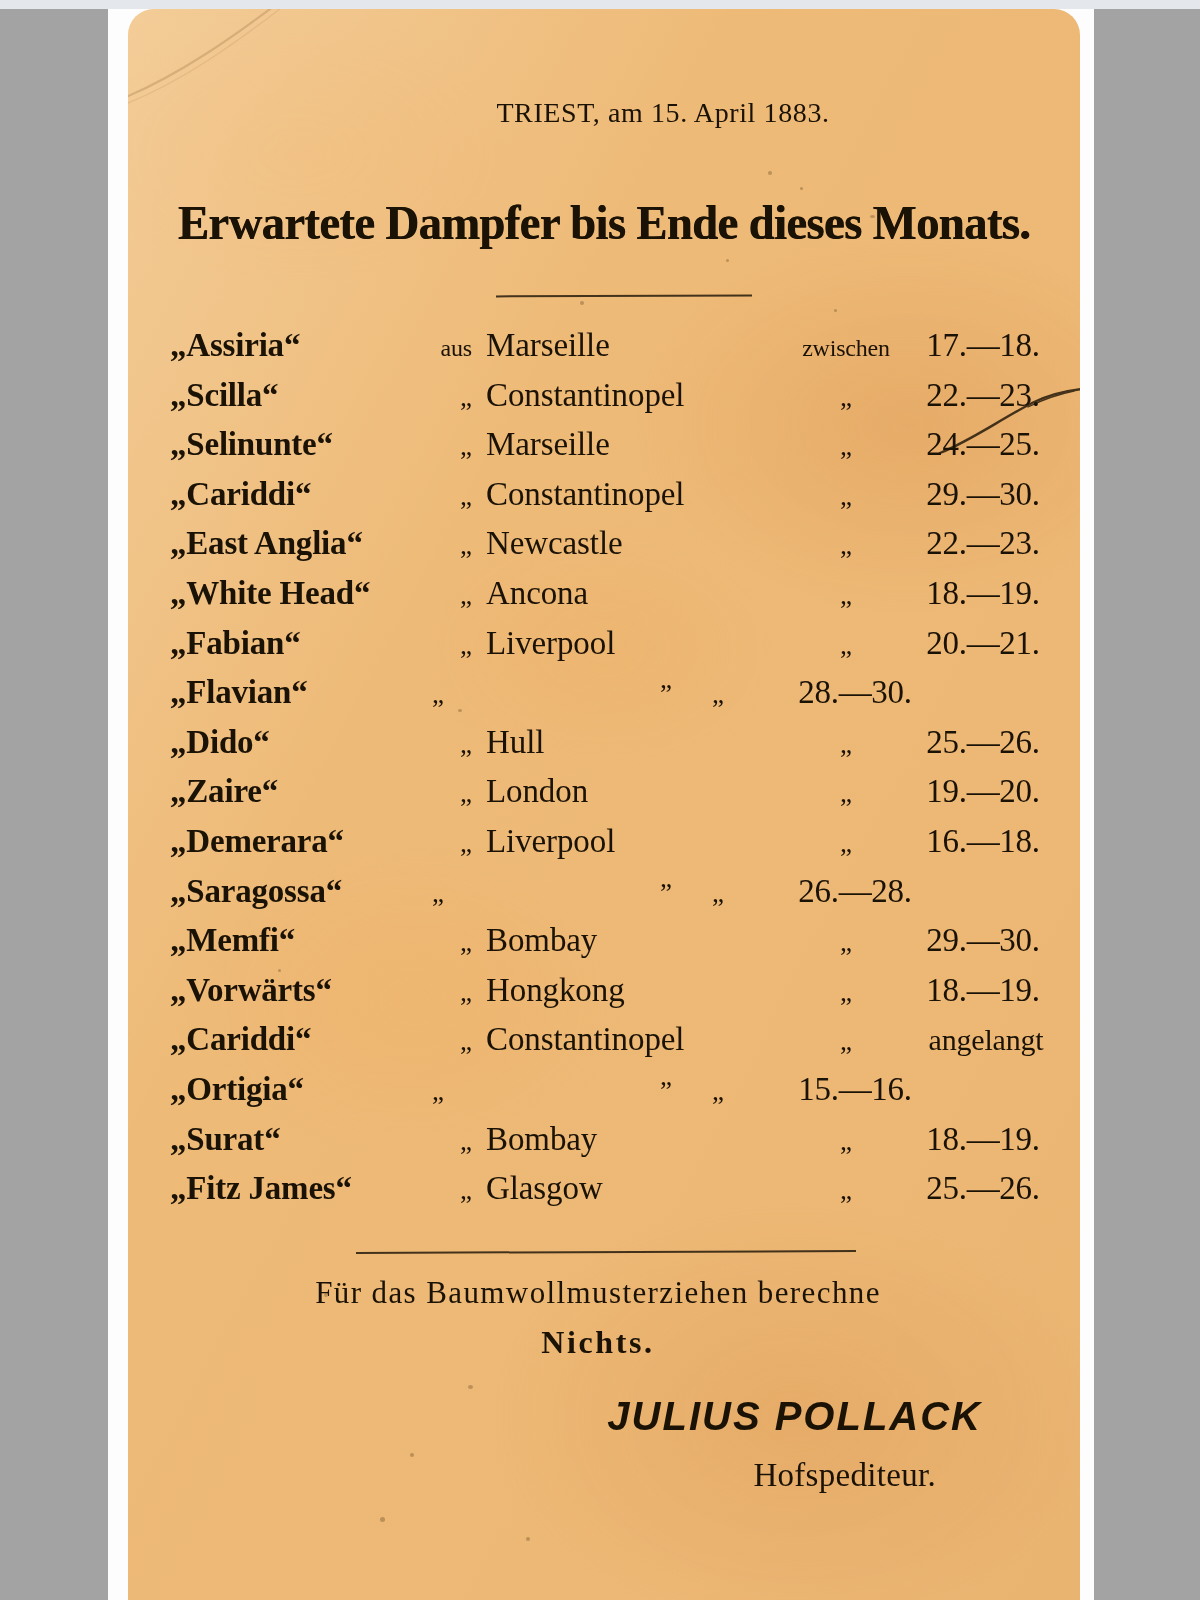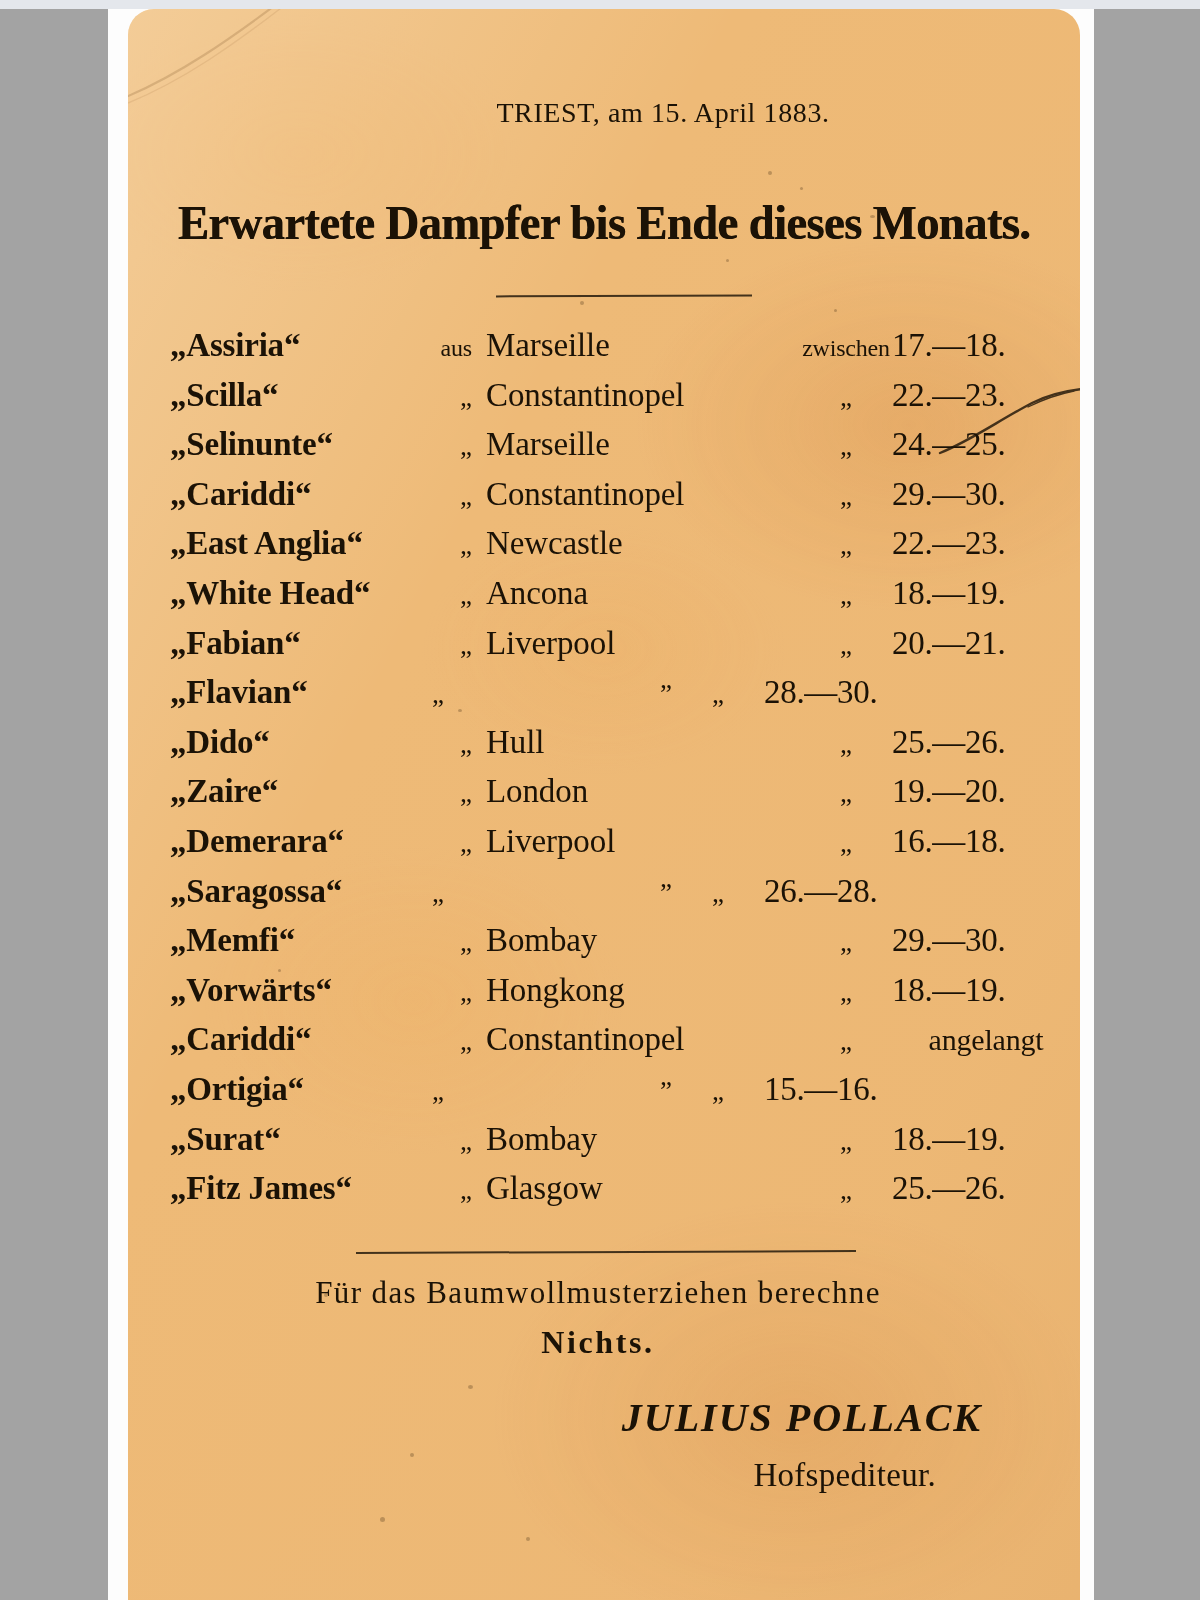--- a/index.html
+++ b/index.html
@@ -177,21 +177,21 @@
     letter-spacing: -0.1px;
   }
   .c-prep2 {
     width: 92px;
     text-align: center;
     font-size: 27px;
     box-sizing: border-box;
   }
   .c-dates {
     width: 188px;
-    text-align: left;
+    text-align: center;
     padding-right: 6px;
     box-sizing: border-box;
     letter-spacing: -0.3px;
   }
   
   .ditto-pair {
     display: inline-flex;
     width: 244px;
     justify-content: space-between;
     padding-left: 4px;
@@ -221,21 +221,21 @@
     top: 1315px;
     font-size: 32px;
     font-weight: bold;
     letter-spacing: 2.6px;
     padding-right: 12px;
   }
   #signature {
     position: absolute;
     top: 1385px;
     right: 98px;
-    font-family: Liberation Serif, serif;
+    font-family: Liberation Sans, sans-serif;
     font-weight: bold;
     font-style: italic;
     font-size: 40px;
     letter-spacing: 2.0px;
     white-space: nowrap;
     text-align: center;
   }
   #sig-role {
     position: absolute;
     top: 1448px;

